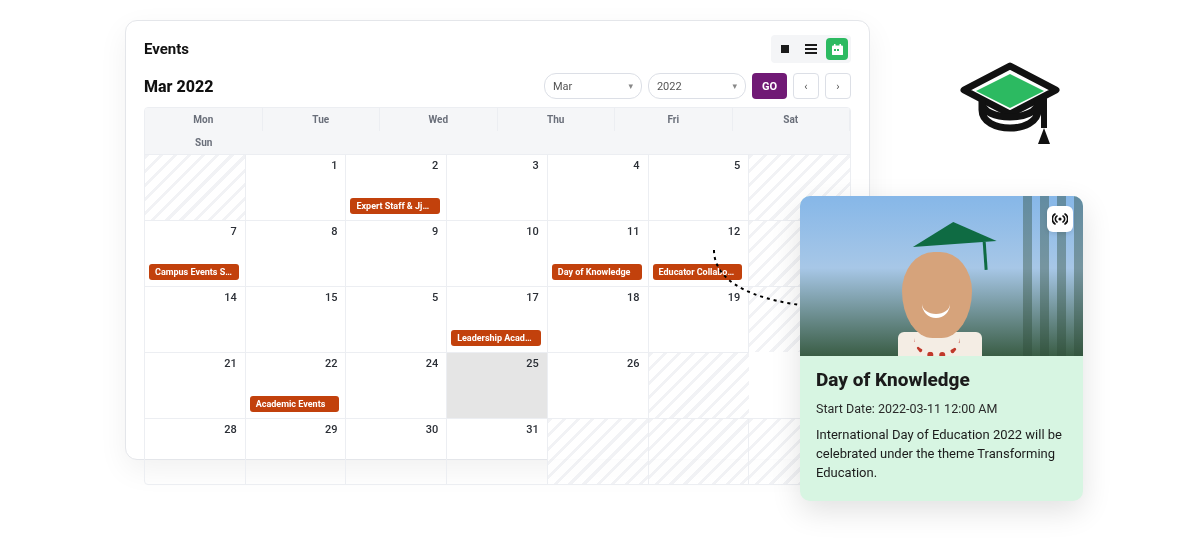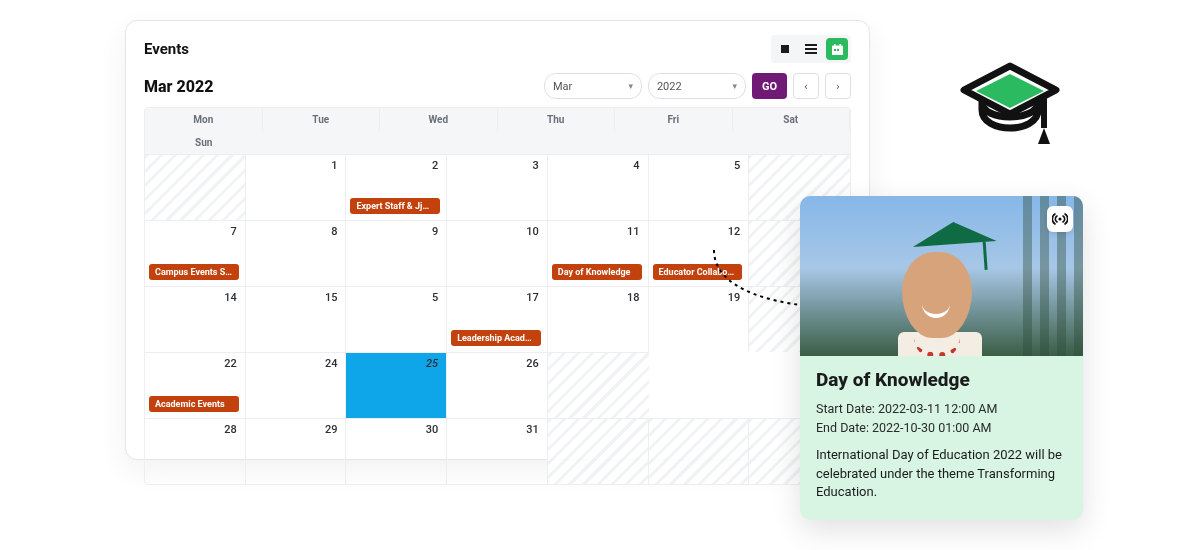--- a/index.html
+++ b/index.html
@@ -145,21 +145,21 @@
     color: #2b2f36;
     font-weight: 500;
   }
   .cell.out::before {
     content: "";
     position: absolute;
     inset: 0;
     background-image: repeating-linear-gradient(135deg, #f0f1f4 0 3px, #fff 3px 10px);
     opacity: 0.9;
   }
-  .cell.highlight { background: #0ea5e9; font-style: italic; }
+  .cell.highlight { background: #e5e5e5; }
   .event {
     position: absolute;
     left: 4px;
     bottom: 6px;
     right: 6px;
     background: #c2410c;
     color: #fff;
     font-size: 9px;
     font-weight: 700;
     padding: 3px 6px;
@@ -403,20 +403,23 @@
           </div>
           <div class="cell">
             <div class="date-num">18</div>
           </div>
           <div class="cell">
             <div class="date-num">19</div>
           </div>
           <div class="cell out"></div>
         </div>
         <div class="week">
+          <div class="cell">
+            <div class="date-num">21</div>
+          </div>
           <div class="cell">
             <div class="date-num">22</div>
             <div class="event">Academic Events</div>
           </div>
           <div class="cell">
             <div class="date-num">24</div>
           </div>
           <div class="cell highlight">
             <div class="date-num">25</div>
           </div>
@@ -479,16 +482,15 @@
     <div class="live-badge">
       <svg width="16" height="14" viewBox="0 0 16 14">
           <path d="M3 2 A6 6 0 0 0 3 12 M5 4 A3.5 3.5 0 0 0 5 10 M13 2 A6 6 0 0 1 13 12 M11 4 A3.5 3.5 0 0 1 11 10" fill="none" stroke="#111" stroke-width="1.6" stroke-linecap="round"></path>
           <circle cx="8" cy="7" r="1.6" fill="#111"></circle>
         </svg>
     </div>
   </div>
   <div class="detail-body">
     <div class="detail-title">Day of Knowledge</div>
     <div class="detail-meta">Start Date: 2022-03-11 12:00 AM</div>
-    <div class="detail-meta">End Date: 2022-10-30 01:00 AM</div>
     <div class="detail-desc">International Day of Education 2022 will be celebrated under the theme Transforming Education.</div>
   </div>
 </div>
 
 </body></html>

